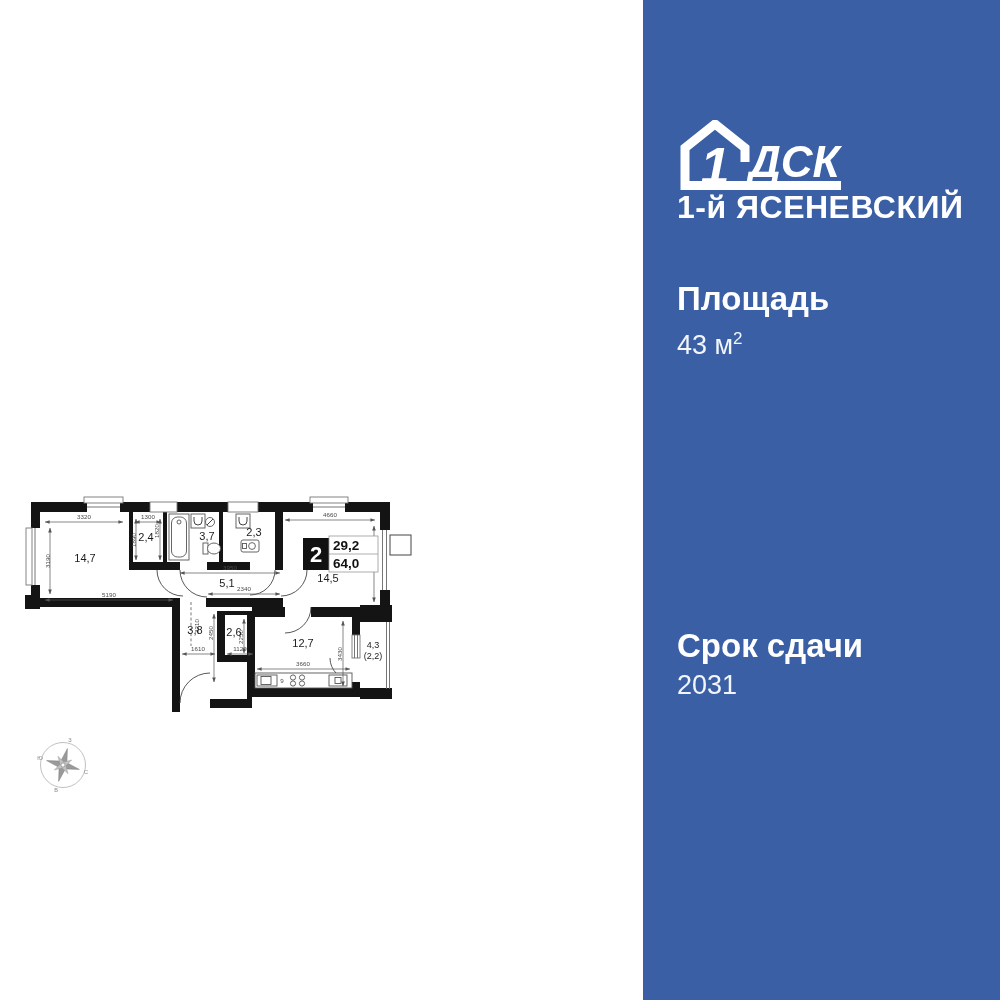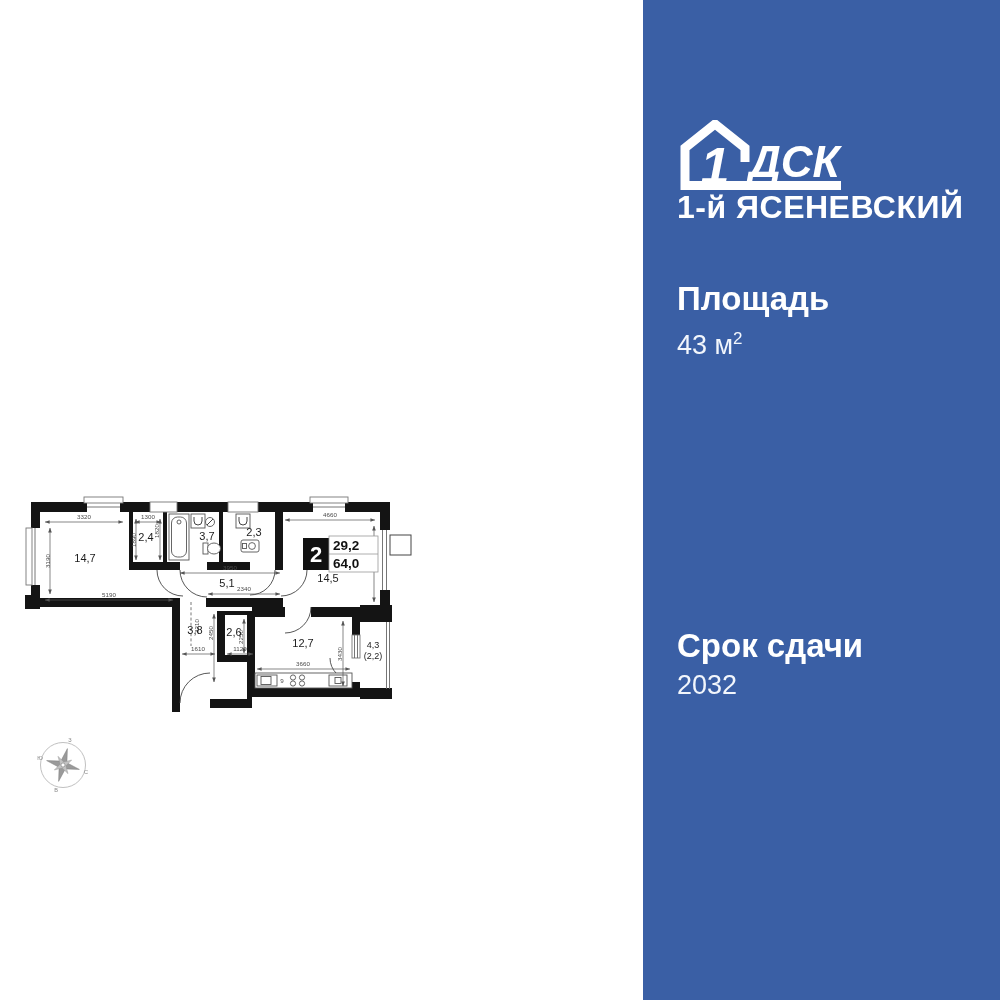--- a/index.html
+++ b/index.html
@@ -257,17 +257,17 @@
     <div class="spec-title">Площадь</div>
     <div class="spec-value"><span>43 м</span><sup>2</sup></div>
   </div>
 
   <div class="spec" id="spec-finish">
   </div>
 
   <div class="spec" id="spec-deadline">
     <div class="spec-title">Срок сдачи</div>
     <div class="spec-value">
-      <div>2032</div>
+      <div>2031</div>
     </div>
   </div>
 
 </div>
 
 </body></html>

